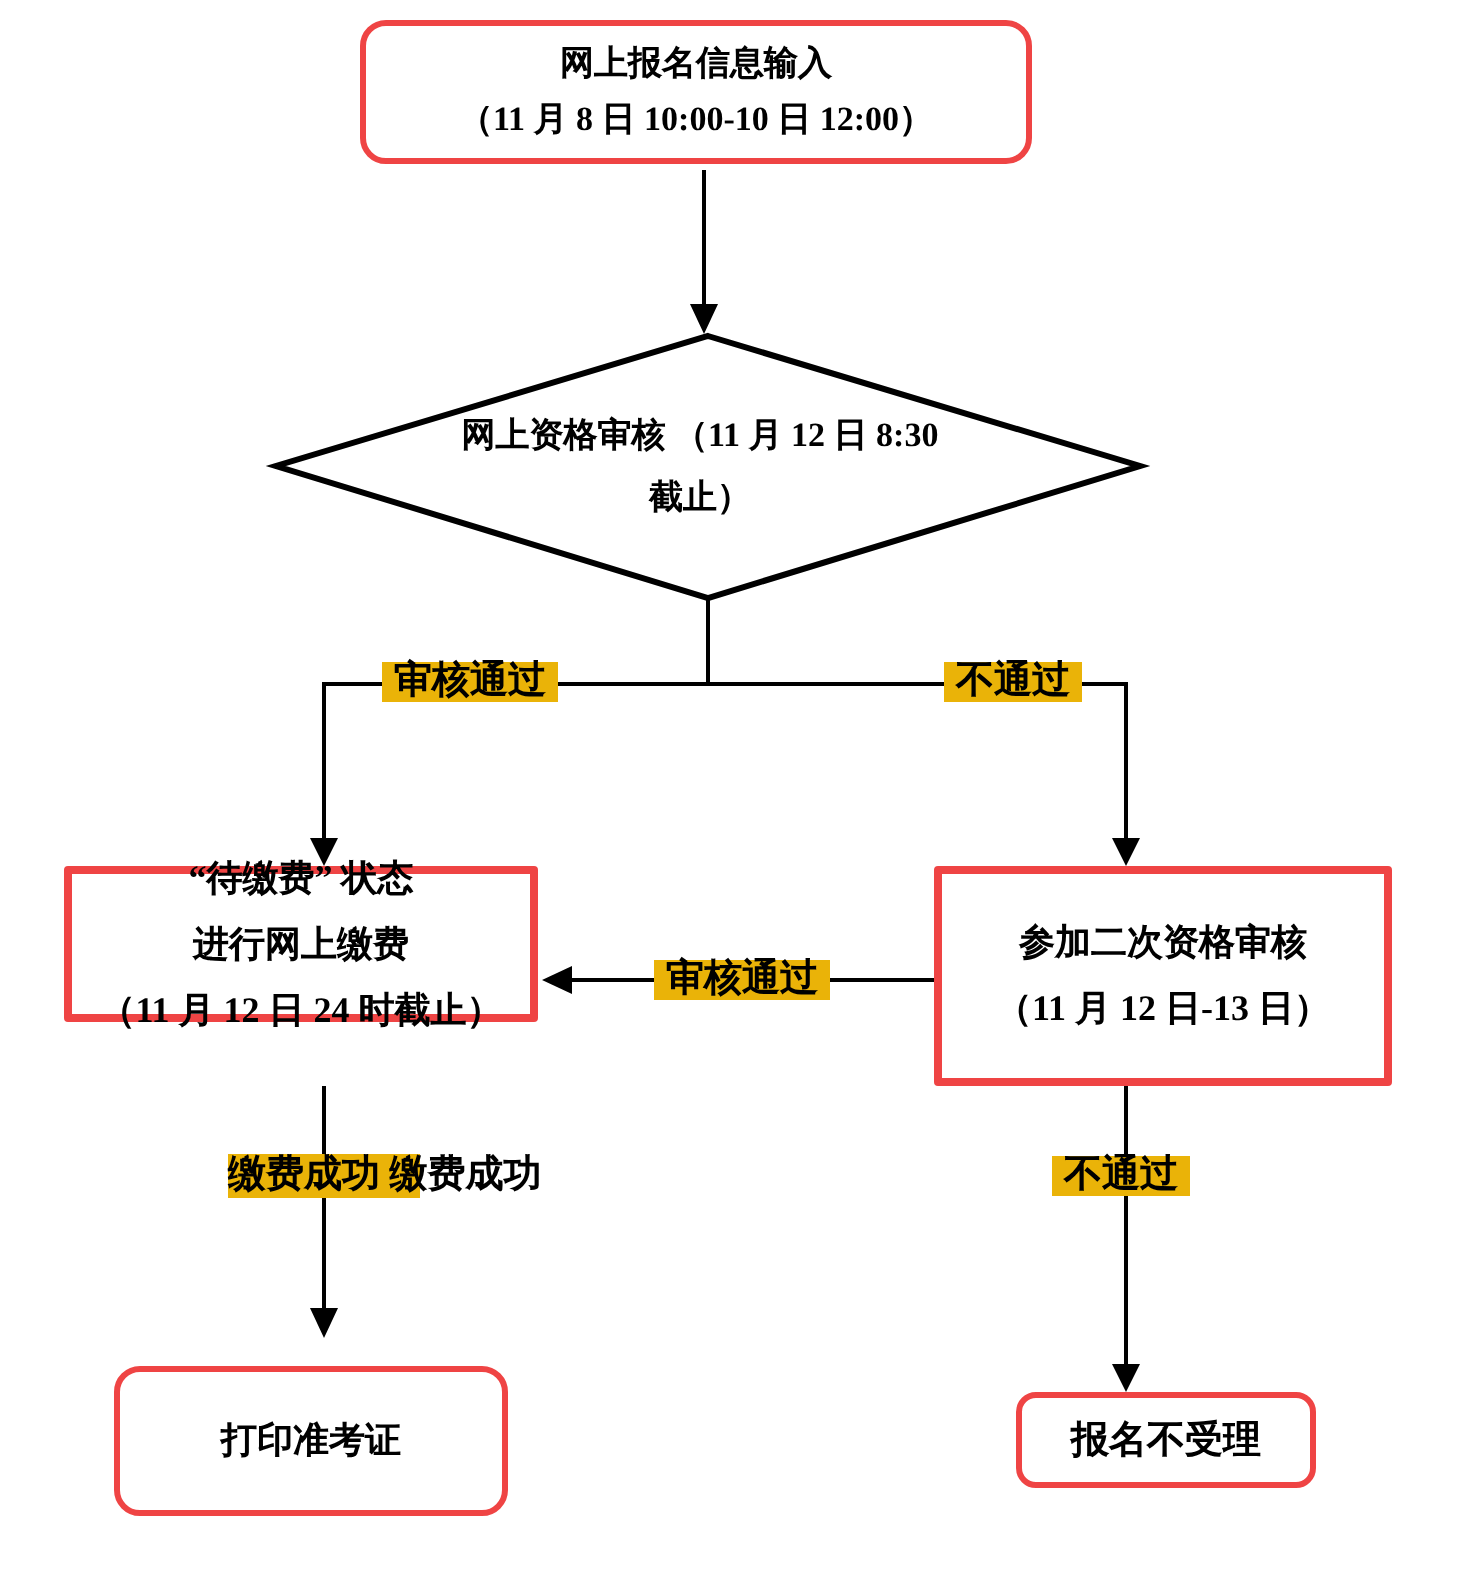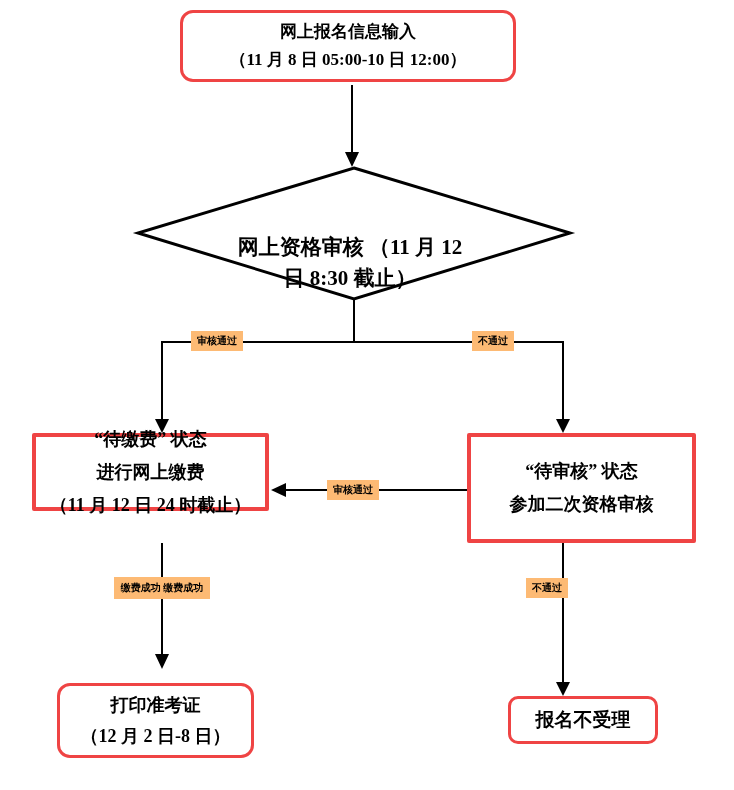--- a/index.html
+++ b/index.html
@@ -34,33 +34,32 @@
   #node-pay     { left: 32px;  top: 433px; width: 237px; height: 78px; font-size: 18px; line-height: 33px; }
   #node-second  { left: 467px; top: 433px; width: 229px; height: 110px; font-size: 18px; line-height: 33px; }
   #node-print   { left: 57px;  top: 683px; width: 197px; height: 75px; border-width: 3.5px; font-size: 18px; line-height: 31px; }
   #node-reject  { left: 508px; top: 696px; width: 150px; height: 48px; border-width: 3.5px; border-radius: 10px; font-size: 19px; }
 
   #diamond-text {
     position: absolute;
     left: 230px; top: 202px; width: 240px;
     text-align: center;
     font-weight: bold;
-    font-size: 21px;
+    font-size: 17px;
     line-height: 31px;
     z-index: 2;
     background: transparent;
-    margin-top: 30px;
   }
 
   .edge-label {
     position: absolute;
     z-index: 3;
-    background: #fdba74;
+    background: #eab308;
     font-weight: bold;
-    font-size: 10px;
+    font-size: 19px;
     line-height: 20px;
     text-align: center;
     white-space: nowrap;
     padding: 0 6px;
   }
   #lbl-approved-left  { left: 191px; top: 331px; }
   #lbl-notpass-top    { left: 472px; top: 331px; }
   #lbl-approved-mid   { left: 327px; top: 480px; }
   #lbl-pay-success    { left: 114px; top: 577px; width: 96px; padding: 0; line-height: 22px; }
   #lbl-notpass-bottom { left: 526px; top: 578px; }
@@ -91,21 +90,21 @@
 
     <line x1="162" y1="543" x2="162" y2="656" stroke="#000" stroke-width="2"></line>
     <polygon points="155,654 169,654 162,669" fill="#000"></polygon>
 
     <line x1="563" y1="543" x2="563" y2="684" stroke="#000" stroke-width="2"></line>
     <polygon points="556,682 570,682 563,696" fill="#000"></polygon>
   </svg>
 
   <div class="node rounded" id="node-start">
     <span class="ln">网上报名信息输入</span>
-    <span class="ln">（11 月 8 日 05:00-10 日 12:00）</span>
+    <span class="ln">（11 月 8 日 10:00-10 日 12:00）</span>
   </div>
 
   <div id="diamond-text">
     <span class="ln">网上资格审核</span>
     <span class="ln">（11 月 12 日 8:30 截止）</span>
   </div>
 
   <div class="edge-label" id="lbl-approved-left">审核通过</div>
   <div class="edge-label" id="lbl-notpass-top">不通过</div>
   <div class="edge-label" id="lbl-approved-mid">审核通过</div>
@@ -115,26 +114,25 @@
   </div>
   <div class="edge-label" id="lbl-notpass-bottom">不通过</div>
 
   <div class="node sharp" id="node-pay">
     <span class="ln">“待缴费” 状态</span>
     <span class="ln">进行网上缴费</span>
     <span class="ln">（11 月 12 日 24 时截止）</span>
   </div>
 
   <div class="node sharp" id="node-second">
-    <span class="ln">“待审核” 状态</span>
     <span class="ln">参加二次资格审核</span>
+    <span class="ln">（11 月 12 日-13 日）</span>
   </div>
 
   <div class="node rounded" id="node-print">
     <span class="ln">打印准考证</span>
-    <span class="ln">（12 月 2 日-8 日）</span>
   </div>
 
   <div class="node rounded" id="node-reject">
     <span class="ln">报名不受理</span>
   </div>
 
 </div>
 
 </body></html>

